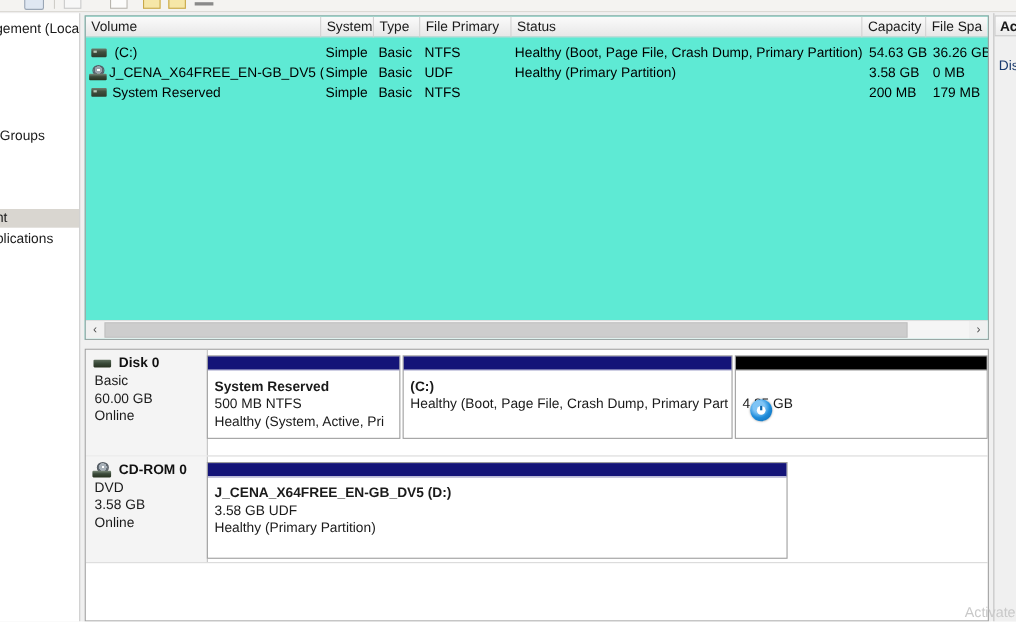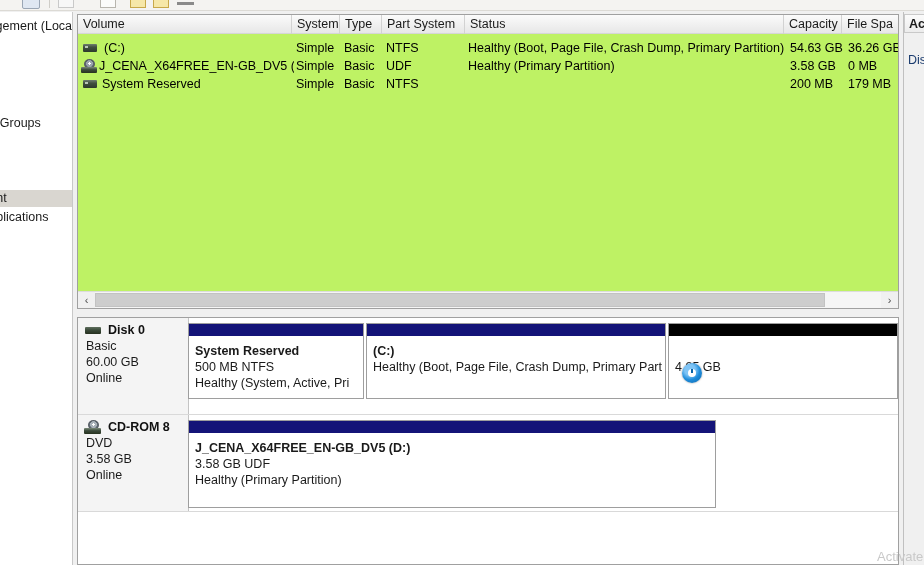--- a/index.html
+++ b/index.html
@@ -84,21 +84,21 @@
   #main {
     position: absolute; left: 74px; top: 12px;
     width: 827px; height: 553px;
     background: #f0f0f0;
   }
 
   
   #volume-panel {
     position: absolute; left: 3px; top: 2px;
     width: 822px; height: 295px;
-    background: #bef264;
+    background: #5eead4;
     border: 1px solid #a0a0a0;
     overflow: hidden;
   }
   #col-header {
     position: relative;
     height: 19px;
     background: linear-gradient(to bottom, #fbfbfb 0%, #f1f1f1 50%, #e7e7e7 100%);
     border-bottom: 1px solid #d6d6d6;
   }
   .col-h {
@@ -350,21 +350,21 @@
   </div>
 
   <div id="main">
 
     <div id="volume-panel">
 
       <div id="col-header">
         <div class="col-h" style="left:0px;width:214px">Volume</div>
         <div class="col-h" style="left:214px;width:48px">System</div>
         <div class="col-h" style="left:262px;width:42px">Type</div>
-        <div class="col-h" style="left:304px;width:83px">Part System</div>
+        <div class="col-h" style="left:304px;width:83px">File Primary</div>
         <div class="col-h" style="left:387px;width:319px">Status</div>
         <div class="col-h" style="left:706px;width:58px">Capacity</div>
         <div class="col-h" style="left:764px;width:58px;border-right:none">File Spa</div>
       </div>
 
       <div class="vrow" style="top:24px">
         <span class="ico-hdd"></span>
         <span class="vcell" style="left:26px;width:190px">(C:)</span>
         <span class="vcell" style="left:218px;width:48px">Simple</span>
         <span class="vcell" style="left:266px;width:42px">Basic</span>
@@ -442,21 +442,21 @@
           </div>
         </div>
       </div>
 
       <div class="disk-row" style="top:97px;height:97px">
         <div class="disk-info">
           <span class="disk-ico-cd">
               <span class="disc"></span>
               <span class="base"></span>
             </span>
-          <div class="disk-title">CD-ROM 8</div>
+          <div class="disk-title">CD-ROM 0</div>
           <div class="disk-meta">DVD</div>
           <div class="disk-meta">3.58 GB</div>
           <div class="disk-meta">Online</div>
         </div>
 
         <div class="part" style="left:110px;top:5px;width:528px;height:88px">
           <div class="bar"></div>
           <div class="body">
             <div class="pname">J_CENA_X64FREE_EN-GB_DV5  (D:)</div>
             <div>3.58 GB UDF</div>

